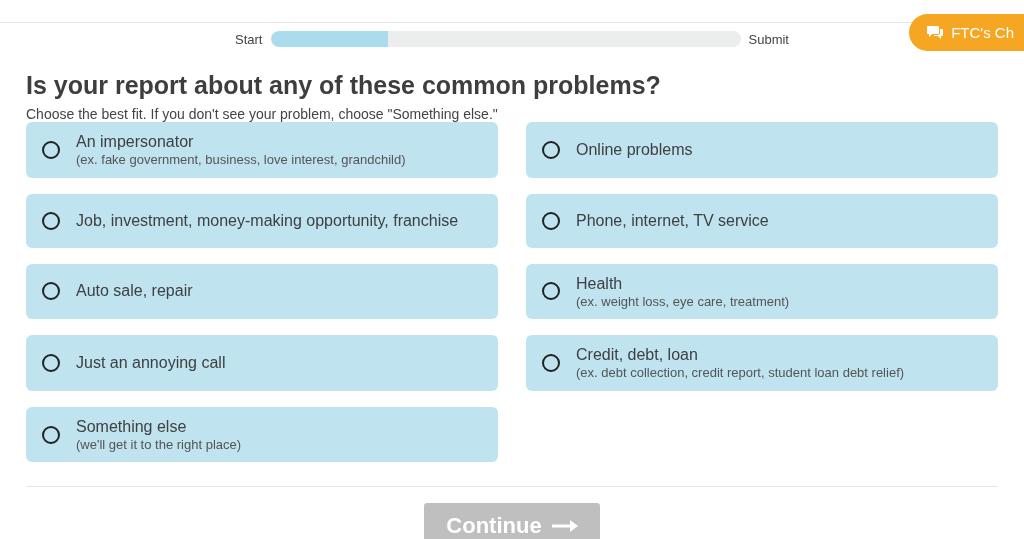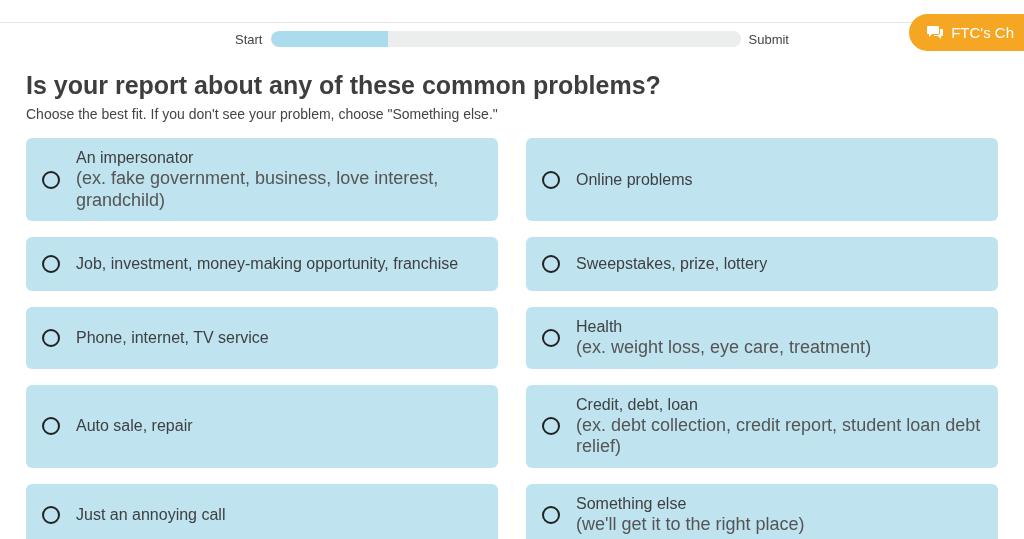--- a/index.html
+++ b/index.html
@@ -46,21 +46,21 @@
     }
     h1 {
       font-size: 25px;
       font-weight: 700;
       color: #3e3e3e;
       margin-bottom: 6px;
     }
     .subhead {
       font-size: 14px;
       color: #444;
-      margin-bottom: 16px;
+      margin-bottom: 0;
     }
     .options {
       display: grid;
       grid-template-columns: 1fr 1fr;
       gap: 16px 28px;
     }
     .option {
       background: #bfe3ef;
       border-radius: 6px;
       display: flex;
@@ -73,21 +73,21 @@
       width: 18px;
       height: 18px;
       border: 2.2px solid #222;
       border-radius: 50%;
       flex: 0 0 18px;
       margin-right: 16px;
       background: #fff0;
     }
     .option-text { display: flex; flex-direction: column; }
     .opt-title { font-size: 16px; color: #3e4041; line-height: 1.25; }
-    .opt-sub { font-size: 18px; color: #555; line-height: 1.2; }
+    .opt-sub { font-size: 13px; color: #555; line-height: 1.2; }
     .divider {
       border-top: 1px solid #e5e5e5;
       margin: 24px 0 16px;
     }
     .continue-wrap { text-align: center; }
     .continue-btn {
       display: inline-flex;
       align-items: center;
       gap: 10px;
       background: #bfbfbf;
@@ -189,65 +189,58 @@
     </div>
 
     <div class="option">
       <span class="radio"></span>
       <div class="option-text">
         <span class="opt-title">Job, investment, money-making opportunity, franchise</span>
 
       </div>
     </div>
 
-    <div class="option">
-      <span class="radio"></span>
-      <div class="option-text">
-        <span class="opt-title">Sweepstakes, prize, lottery</span>
-
-      </div>
-    </div>
 
     <div class="option">
       <span class="radio"></span>
       <div class="option-text">
         <span class="opt-title">Phone, internet, TV service</span>
+
+      </div>
+    </div>
+
+    <div class="option">
+      <span class="radio"></span>
+      <div class="option-text">
+        <span class="opt-title">Auto sale, repair</span>
 
       </div>
     </div>
 
     <div class="option">
       <span class="radio"></span>
       <div class="option-text">
         <span class="opt-title">Health</span>
         <span class="opt-sub">(ex. weight loss, eye care, treatment)</span>
       </div>
     </div>
 
     <div class="option">
       <span class="radio"></span>
       <div class="option-text">
-        <span class="opt-title">Auto sale, repair</span>
+        <span class="opt-title">Just an annoying call</span>
 
       </div>
     </div>
 
     <div class="option">
       <span class="radio"></span>
       <div class="option-text">
         <span class="opt-title">Credit, debt, loan</span>
         <span class="opt-sub">(ex. debt collection, credit report, student loan debt relief)</span>
-      </div>
-    </div>
-
-    <div class="option">
-      <span class="radio"></span>
-      <div class="option-text">
-        <span class="opt-title">Just an annoying call</span>
-
       </div>
     </div>
 
     <div class="option">
       <span class="radio"></span>
       <div class="option-text">
         <span class="opt-title">Something else</span>
         <span class="opt-sub">(we'll get it to the right place)</span>
       </div>
     </div>

